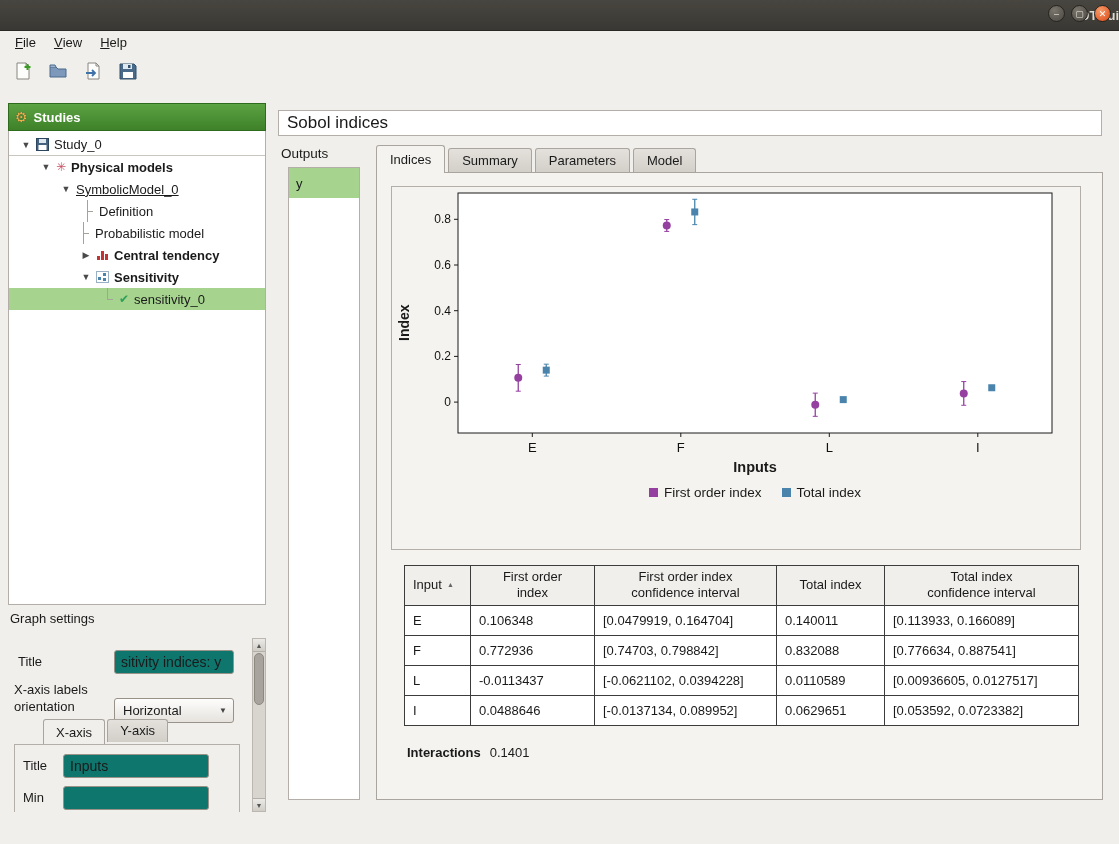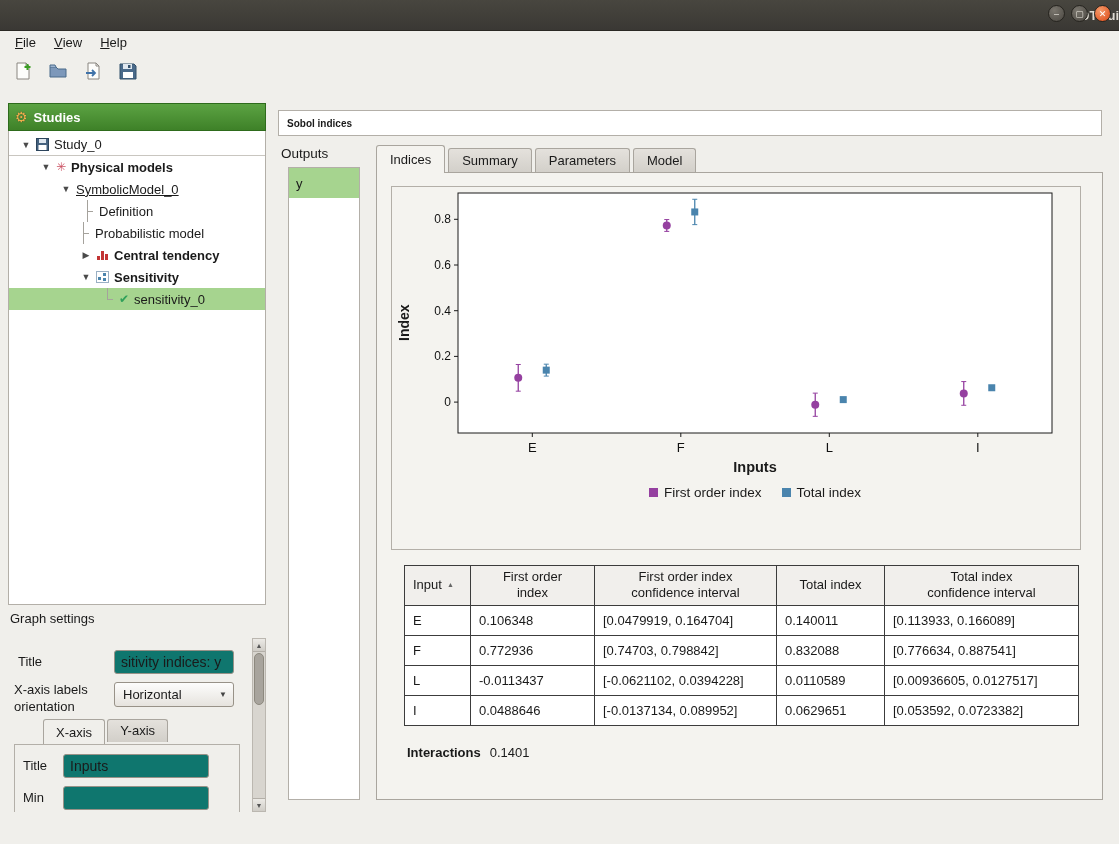--- a/index.html
+++ b/index.html
@@ -51,38 +51,38 @@
   .check { color:#2fa05a; font-size:12px; line-height:1; font-weight:bold; }
   
   .gs-heading { position:absolute; left:10px; top:611px; }
   .settings { position:absolute; left:8px; top:638px; width:258px; height:174px; overflow:hidden; }
   .gs-label { position:absolute; color:#1a1a1a; }
   .entry { position:absolute; height:24px; background:#0f766e; border:1px solid #989288;
     border-radius:3px; padding:0 6px; font-size:14px; display:flex; align-items:center; overflow:hidden;
     font-family:"Liberation Sans","DejaVu Sans",sans-serif; }
   .combo { position:absolute; height:25px; border:1px solid #989288; border-radius:3px;
     background:linear-gradient(#fdfdfc,#e6e3de); display:flex; align-items:center;
-    padding:0 22px 0 8px; }
+    padding:0 22px 0 8px;margin-top:16px; }
   .combo .arrow { position:absolute; right:6px; font-size:8px; color:#444; }
   .mini-tabs { position:absolute; left:8px; top:81px; display:flex; align-items:flex-start; height:25px;padding-left:27px; }
   .mini-tab { padding:3px 12px 4px; border:1px solid #a9a59e; border-bottom:none;
     border-radius:3px 3px 0 0; background:linear-gradient(#e4e1dc,#d2cfc9); margin-right:2px; }
   .mini-tab.active { background:#f0efeb; padding:5px 12px 5px; }
   .gs-frame { position:absolute; left:6px; top:106px; width:226px; height:92px; border:1px solid #b3afa8; }
   
   .vscroll { position:absolute; right:0; top:0; width:14px; height:174px; background:#d8d5cf; border:1px solid #bbb7b0; }
   .vs-btn { height:13px; display:flex; align-items:center; justify-content:center; font-size:7px;
     color:#555; background:linear-gradient(#eceae6,#cfccc6); border-bottom:1px solid #b3afa8; }
   .vs-btn.bottom { position:absolute; bottom:0; left:0; right:0; border-top:1px solid #b3afa8; border-bottom:none; }
   .vs-thumb { position:absolute; top:14px; left:1px; width:10px; height:52px;
     background:#a8a49d; border-radius:5px; border:1px solid #8d897f; }
   
   .study-title-field { position:absolute; left:278px; top:110px; width:824px; height:26px;
     background:#ffffff; border:1px solid #b3afa8; display:flex; align-items:center;
-    padding-left:8px; font-weight:bold; font-size:10px; }
+    padding-left:8px; font-weight:normal; font-size:17px; }
   .outputs-label { position:absolute; left:281px; top:146px; font-size:13.5px; }
   .outputs-list { position:absolute; left:288px; top:167px; width:72px; height:633px;
     background:#ffffff; border:1px solid #b3afa8; }
   .output-item { height:30px; display:flex; align-items:center; padding-left:7px; }
   .output-item.selected { background:#a6d48f; }
   .tabs { position:absolute; left:376px; top:146px; height:27px; display:flex; align-items:flex-end; }
   .tab { padding:4px 13px 5px; border:1px solid #a9a59e; border-bottom:none; border-radius:3px 3px 0 0;
     background:linear-gradient(#e4e1dc,#d2cfc9); margin-right:3px; position:relative; }
   .tab.active { background:#f4f3ef; padding:6px 13px 6px; z-index:3; }
   .content-panel { position:absolute; left:376px; top:172px; width:727px; height:628px;

